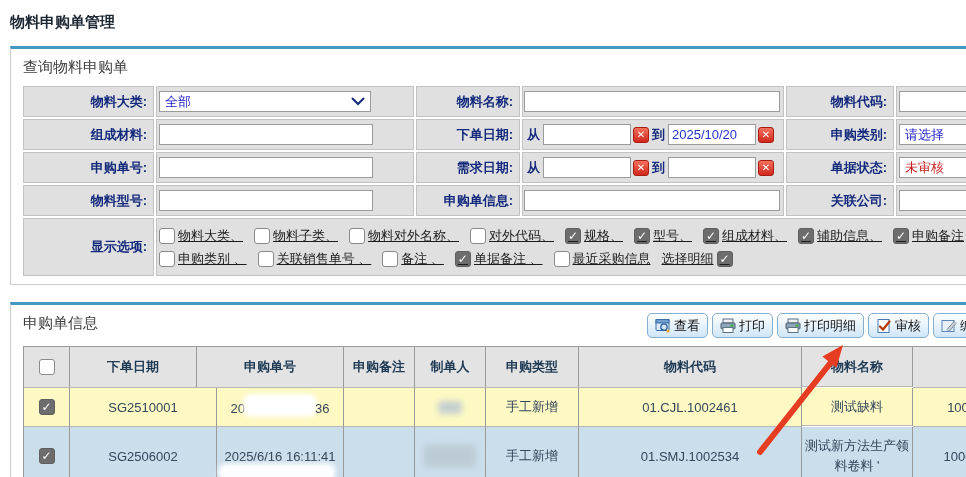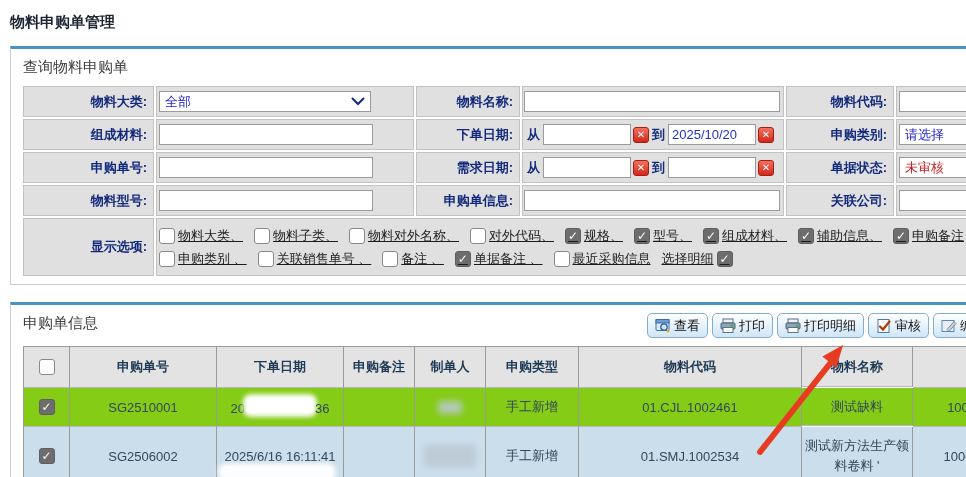--- a/index.html
+++ b/index.html
@@ -44,21 +44,21 @@
   .cb.checked{background:#6d6d6d;border-color:#5f5f5f;}
   .cb.checked::after{content:"✓";color:#fff;font-size:12px;font-weight:bold;line-height:1;}
   .opt-label{font-size:13px;color:#1c1c1c;}
   
   .toolbar{position:absolute;top:8px;left:636px;display:flex;gap:4px;white-space:nowrap;}
   .btn{display:inline-flex;align-items:center;gap:3px;height:25px;padding:0 7px;border:1px solid #84aed2;border-radius:5px;background:linear-gradient(#ffffff,#e2f0fb 60%,#cfe6f8);font-size:13px;color:#111;cursor:pointer;box-sizing:border-box;}
   .btn svg{flex:0 0 auto;}
   
   .tbl{margin:6px 0 0 12px;width:990px;border-left:1px solid #9a9a9a;border-top:1px solid #9a9a9a;font-size:13px;}
   .trow{display:flex;}
-  .tcell{border-right:1px solid #9a9a9a;border-bottom:1px solid #b8b8b8;display:flex;align-items:center;justify-content:center;box-sizing:content-box;background:#84cc16;text-align:center;position:relative;color:#33475b;}
+  .tcell{border-right:1px solid #9a9a9a;border-bottom:1px solid #b8b8b8;display:flex;align-items:center;justify-content:center;box-sizing:content-box;background:#fef9c3;text-align:center;position:relative;color:#33475b;}
   .thead .tcell{background:#e3e3e3;font-weight:bold;color:#1f3a55;height:40px;}
   .rbody .tcell{height:38px;}
   .r2 .tcell{height:58px;}
   .trow.selected .tcell{background:#cbdeeb;}
   .c-check{width:45px;}
   .c-order{width:146px;}
   .c-date{width:126px;}
   .c-remark{width:70px;}
   .c-maker{width:70px;}
   .c-type{width:92px;}
@@ -285,22 +285,22 @@
         </svg>
       <span>编辑</span>
     </button>
   </div>
 
   <div class="tbl">
     <div class="trow thead">
       <div class="tcell c-check">
           <span class="cb"></span>
         </div>
+      <div class="tcell c-date">下单日期</div>
       <div class="tcell c-order">申购单号</div>
-      <div class="tcell c-date">下单日期</div>
       <div class="tcell c-remark">申购备注</div>
       <div class="tcell c-maker">制单人</div>
       <div class="tcell c-type">申购类型</div>
       <div class="tcell c-code">物料代码</div>
       <div class="tcell c-name">物料名称</div>
       <div class="tcell c-qty"></div>
     </div>
 
     <div class="trow rbody r1">
       <div class="tcell c-check">

